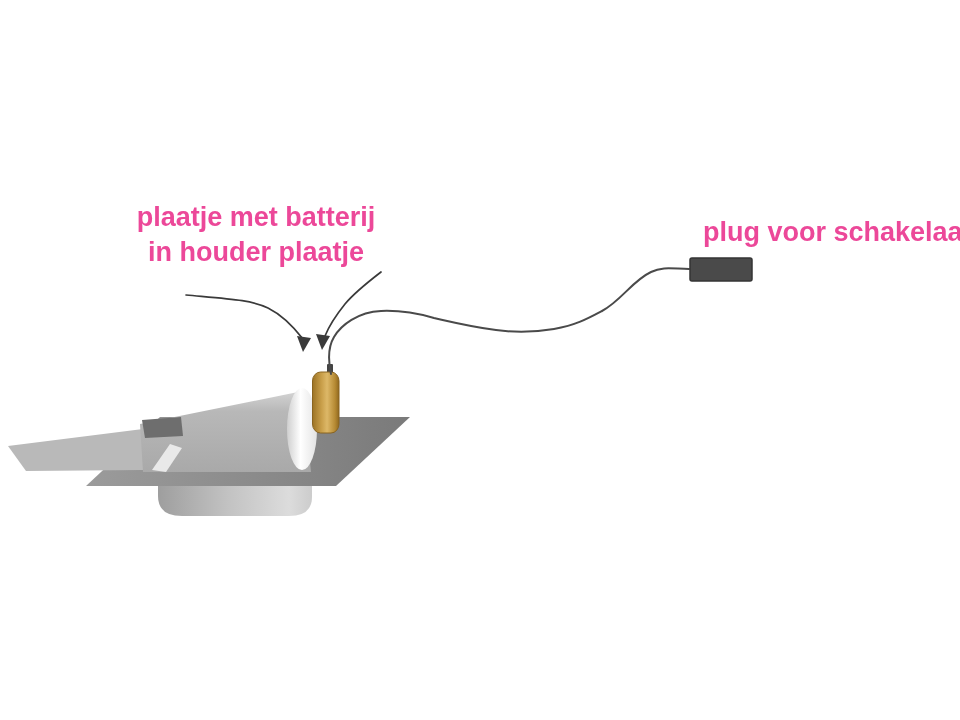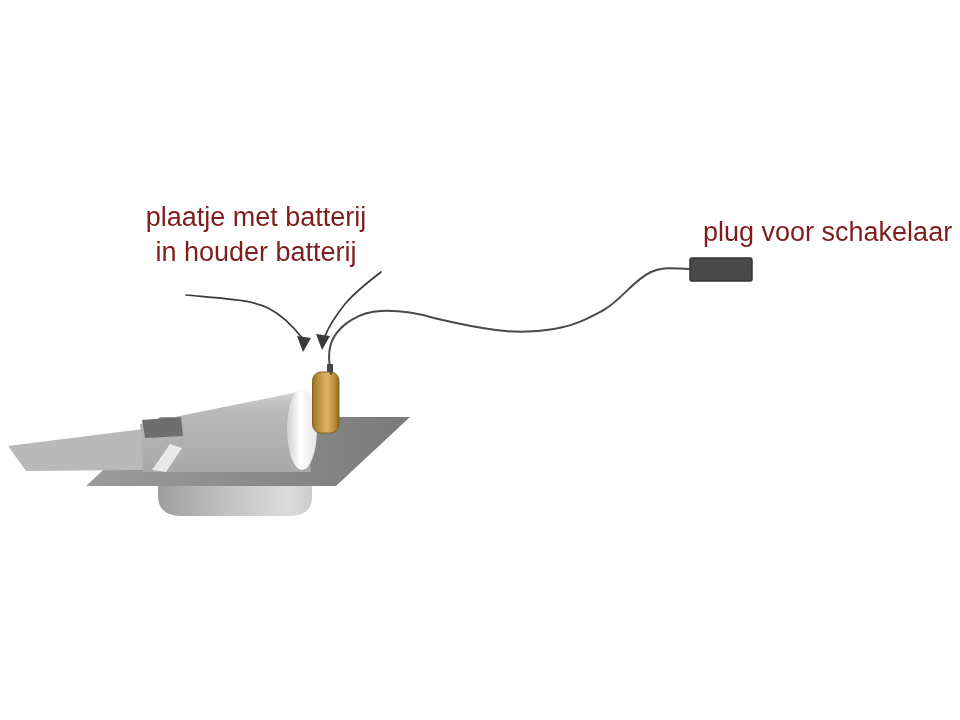--- a/index.html
+++ b/index.html
@@ -19,22 +19,22 @@
   }
   .canvas > svg {
     position: absolute;
     left: 0;
     top: 0;
     width: 960px;
     height: 720px;
   }
   .label {
     position: absolute;
-    color: #7f1d1d;
-    font-weight: 400;
+    color: #ec4899;
+    font-weight: 700;
     white-space: nowrap;
   }
   .lbl-battery {
     left: 110px;
     top: 200px;
     width: 292px;
     font-size: 27px;
     line-height: 35px;
     text-align: center;
   }
@@ -113,19 +113,19 @@
 
     <path d="M186,295 C230,299 252,300 268,308 C284,316 296,330 303,339" fill="none" stroke-width="1.7" stroke-linecap="round" stroke="#3a3a3a"></path>
     <polygon points="297,336 311,338 303,352" fill="#3a3a3a"></polygon>
 
     <path d="M381,272 C368,282 355,292 345,304 C337,314 329,326 325,336" fill="none" stroke-width="1.7" stroke-linecap="round" stroke="#3a3a3a"></path>
     <polygon points="316,334 330,336 322,350" fill="#3a3a3a"></polygon>
   </svg>
 
   <div class="label lbl-battery">
     <div>plaatje met batterij</div>
-    <div>in houder batterij</div>
+    <div>in houder plaatje</div>
   </div>
 
   <div class="label lbl-plug">plug voor schakelaar</div>
 
 
 </div>
 
 </body></html>

